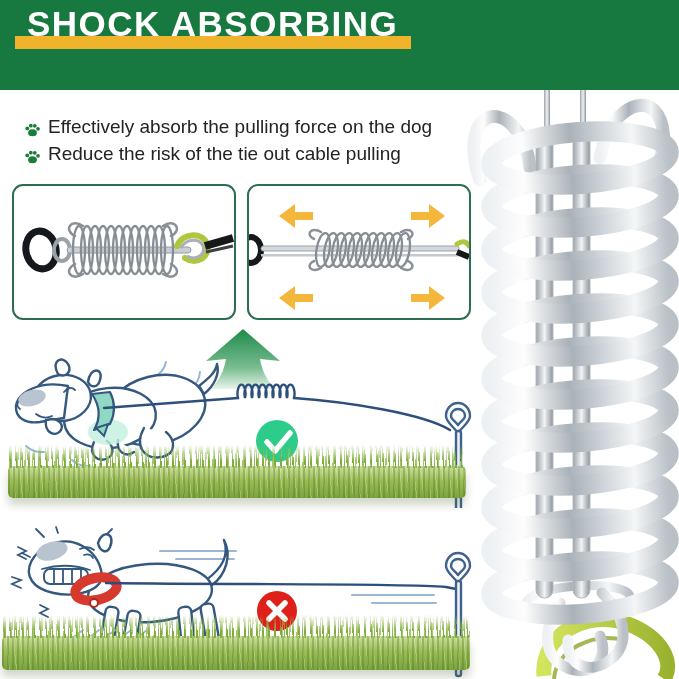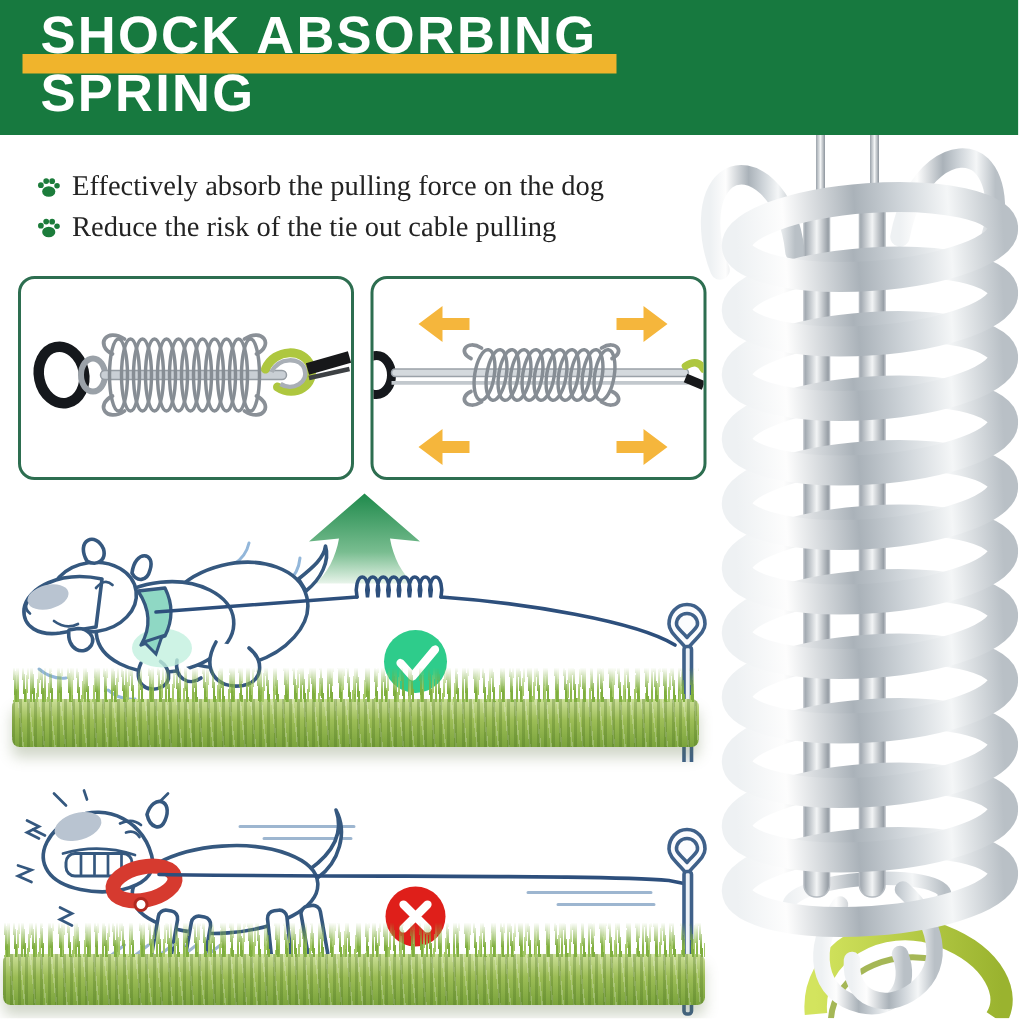--- a/index.html
+++ b/index.html
@@ -11,21 +11,21 @@
           background:var(--banner-green,#17793f);z-index:5;}
   .banner .underline{position:absolute;left:15px;top:36px;width:396px;height:13px;
           background:var(--underline-yellow,#f0b42c);}
   .banner .t1,.banner .t2{position:absolute;left:27px;color:#fff;font-weight:700;
           font-size:35px;line-height:1;letter-spacing:1.5px;white-space:nowrap;text-align:right;}
   .banner .t1{top:6px;}
   .banner .t2{top:45px;}
 
   
   .features{position:absolute;left:24px;top:111px;z-index:2;}
-  .feat{display:flex;align-items:center;height:27px;gap:7px;font-family:Liberation Serif, serif;}
+  .feat{display:flex;align-items:flex-end;height:27px;gap:7px;}
   .feat span{font-size:19px;color:var(--text-dark,#232323);}
   .paw{width:17px;height:17px;fill:var(--paw-green,#1c7c3b);flex:0 0 auto;}
 
   
   .panel{position:absolute;top:184px;height:136px;background:#fff;z-index:3;
          border:2px solid var(--panel-border,#2d6e50);border-radius:11px;box-sizing:border-box;}
   #panel1{left:12px;width:224px;}
   #panel2{left:247px;width:224px;}
   .panel svg{width:100%;height:100%;display:block;}
 
@@ -66,21 +66,20 @@
   .ropebit{stroke:var(--rope-green,#aec73f);fill:none;stroke-linecap:round;}
 </style>
 </head>
 <body>
 
 <div class="stage">
 
   <div class="banner">
     <div class="underline"></div>
     <div class="t1">SHOCK ABSORBING</div>
-    <div class="t2">SPRING</div>
   </div>
 
   <div class="features">
     <div class="feat">
       <svg class="paw" viewBox="0 0 24 24">
         <ellipse cx="12" cy="16.5" rx="6.2" ry="5"></ellipse>
           <circle cx="4.6" cy="10.5" r="2.7"></circle>
         <circle cx="9.6" cy="6.6" r="2.7"></circle>
           <circle cx="15.2" cy="6.8" r="2.7"></circle>
           <circle cx="19.8" cy="11" r="2.6"></circle>

